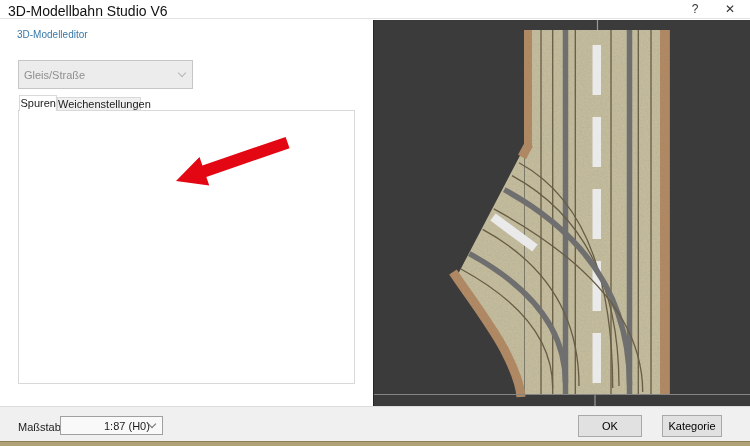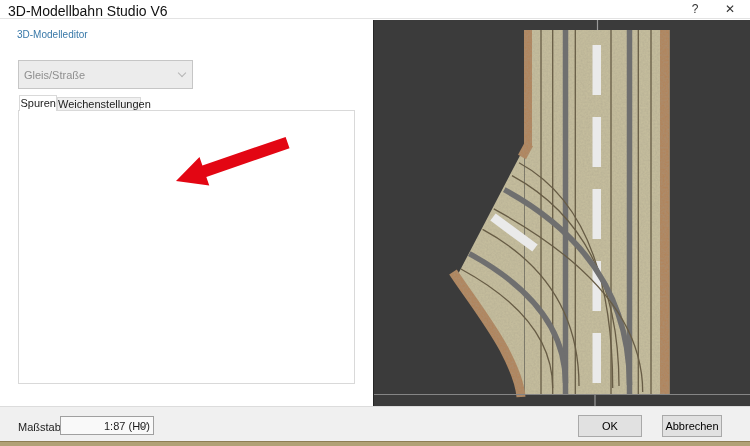--- a/index.html
+++ b/index.html
@@ -163,23 +163,23 @@
 
     <line x1="119" y1="197" x2="161" y2="228" stroke="#eaeaea" stroke-width="9"></line>
 
     <line x1="0" y1="374.5" x2="377" y2="374.5" stroke="#858585" stroke-width="1.2"></line>
     <line x1="221" y1="375" x2="221" y2="387" stroke="#9a9a9a" stroke-width="1.2"></line>
   </svg>
 </div>
 
 <div class="abs footer"></div>
 <div class="abs" style="left:18px; top:421px; font-size:11px;">Maßstab:</div>
-<div class="abs combo white" style="left:60px; top:416px; width:94px; height:19px; z-index:5;padding-left:43px;">
+<div class="abs combo white" style="left:60px; top:416px; width:103px; height:19px; z-index:5;padding-left:43px;">
   <span>1:87 (H0)</span>
   <span class="chev"></span>
 </div>
 <button class="abs btn" style="left:578px; top:415px; width:64px; height:22px; z-index:5;">OK</button>
-<button class="abs btn" style="left:662px; top:415px; width:60px; height:22px; z-index:5;">Abbrechen</button>
+<button class="abs btn" style="left:662px; top:415px; width:60px; height:22px; z-index:5;">Kategorie</button>
 <div class="abs tan-strip"></div>
 
 <svg class="abs arrow-overlay">
   <polygon points="0,0 -30,-15 -30,-6 -118,-6 -118,6 -30,6 -30,15" transform="translate(176,181) rotate(161)" fill="#e30613"></polygon>
 </svg>
 
 </body></html>

